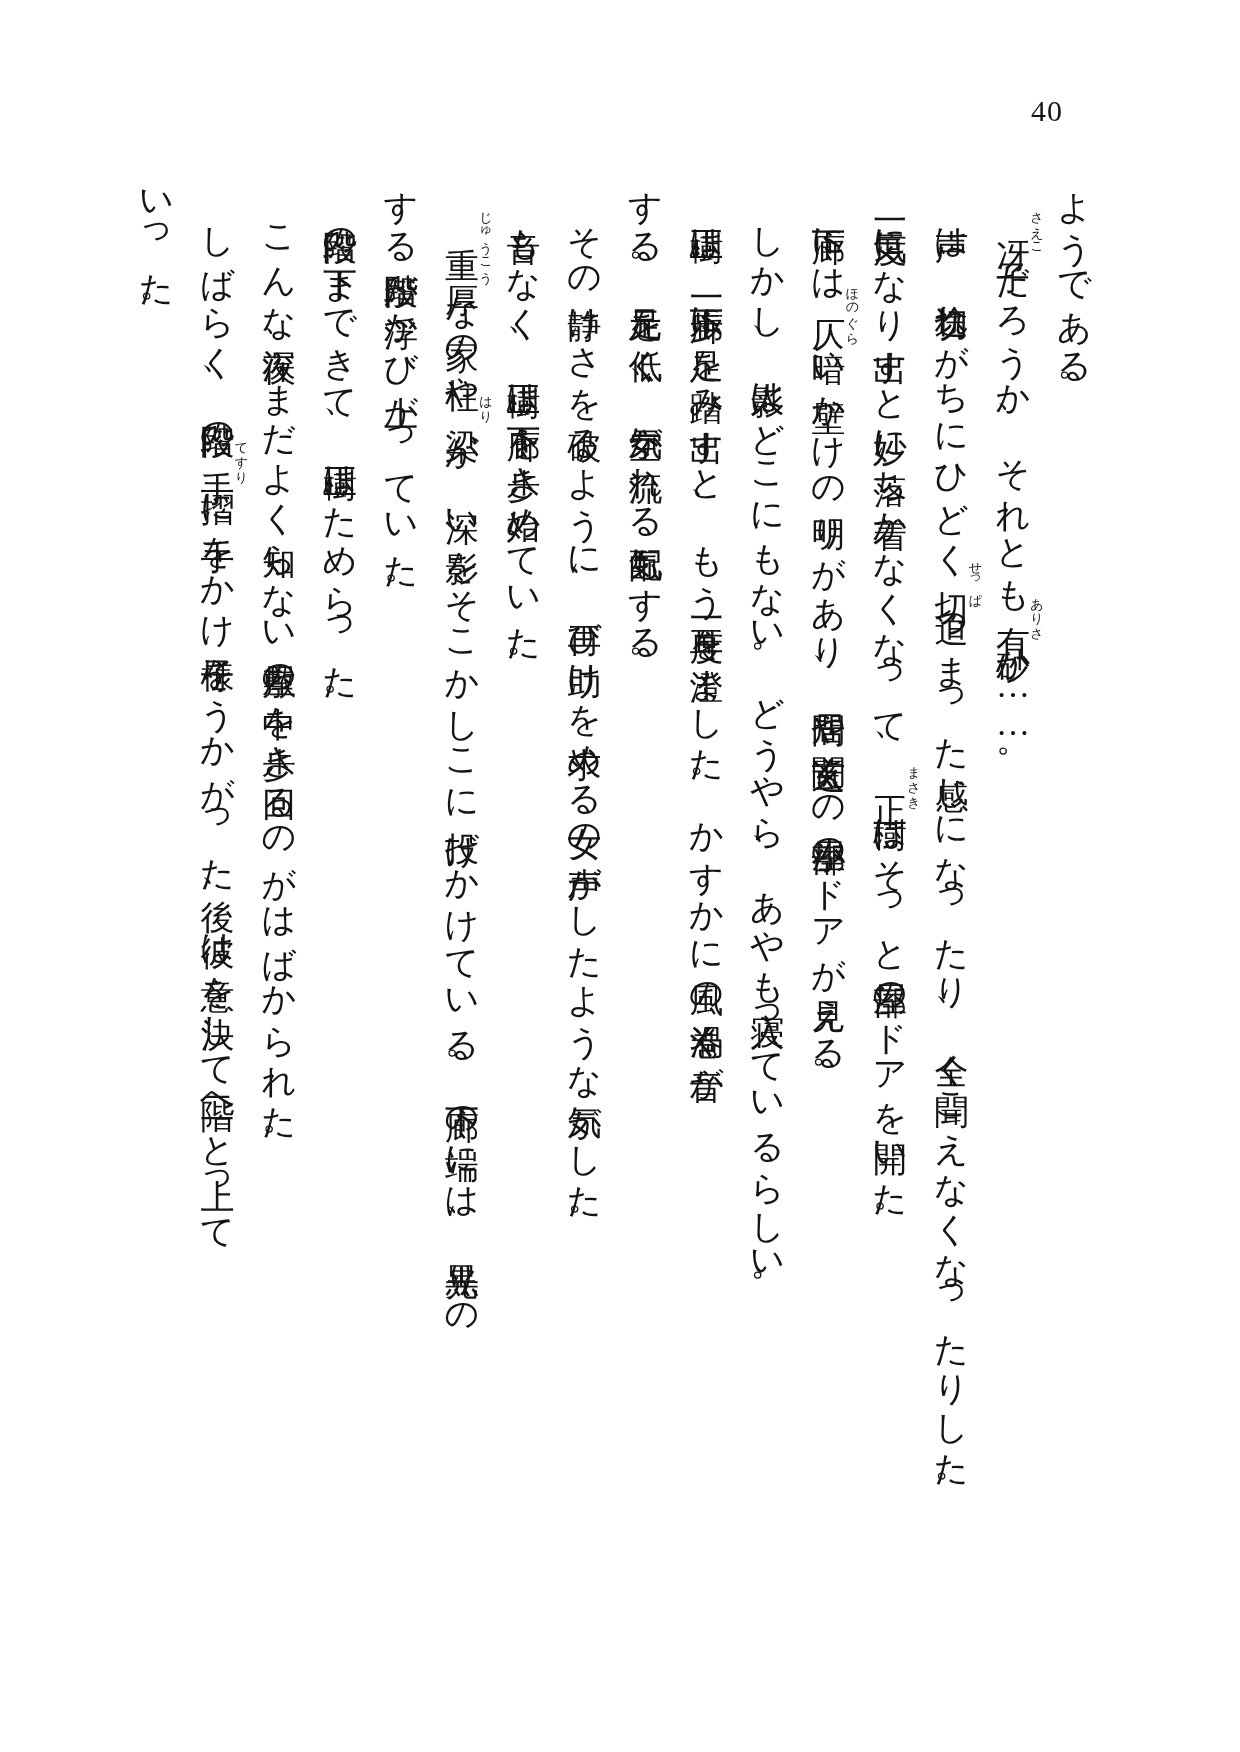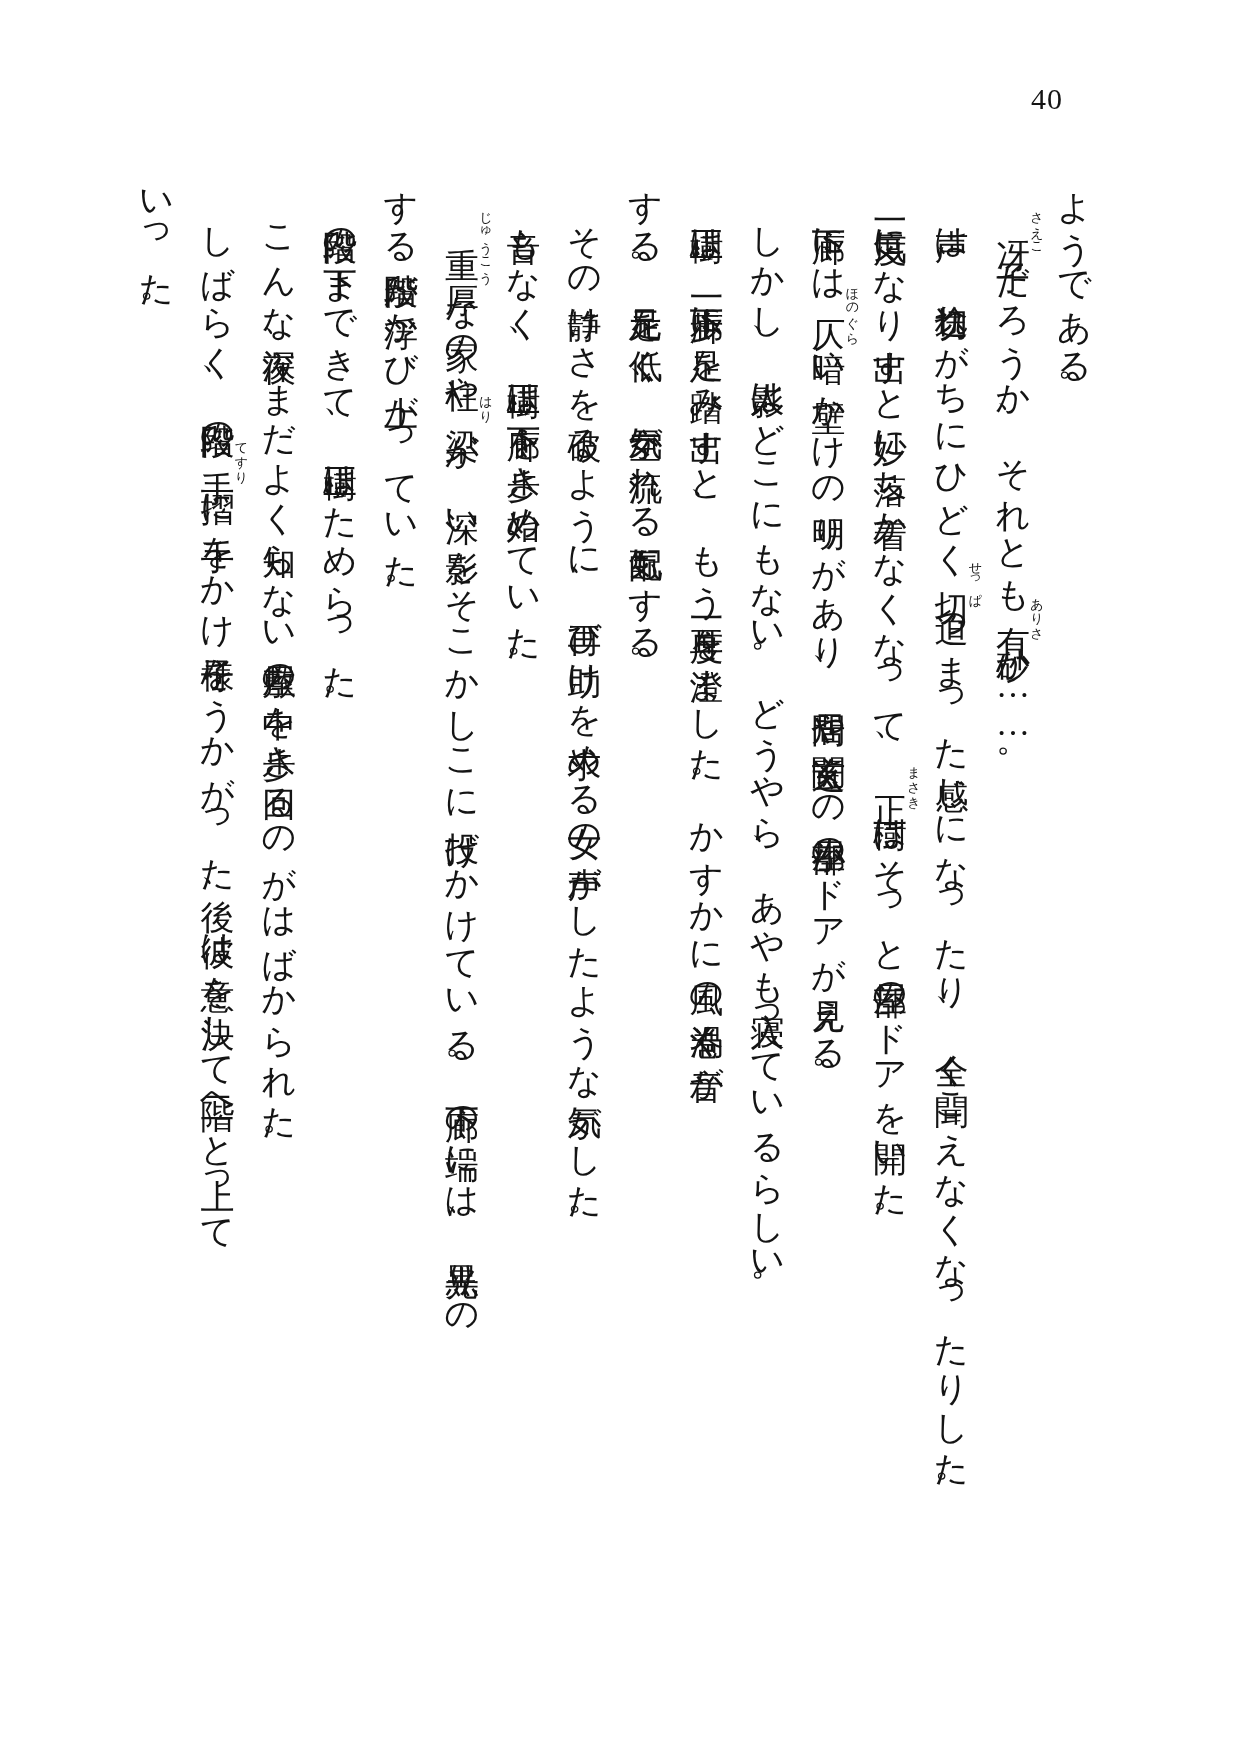--- a/index.html
+++ b/index.html
@@ -13,21 +13,21 @@
     position: relative;
     width: 1240px;
     height: 1752px;
     background: #ffffff;
     color: #141414;
     font-family: "Liberation Serif", "DejaVu Serif", serif;
     overflow: hidden;
   }
   .page-number {
     position: absolute;
-    top: 82px;
+    top: 94px;
     left: 1031px;
     font-size: 30px;
     letter-spacing: 1px;
     color: #141414;
   }
   .text-block {
     position: absolute;
     top: 168px;
     right: 135px;
     height: 1450px;

